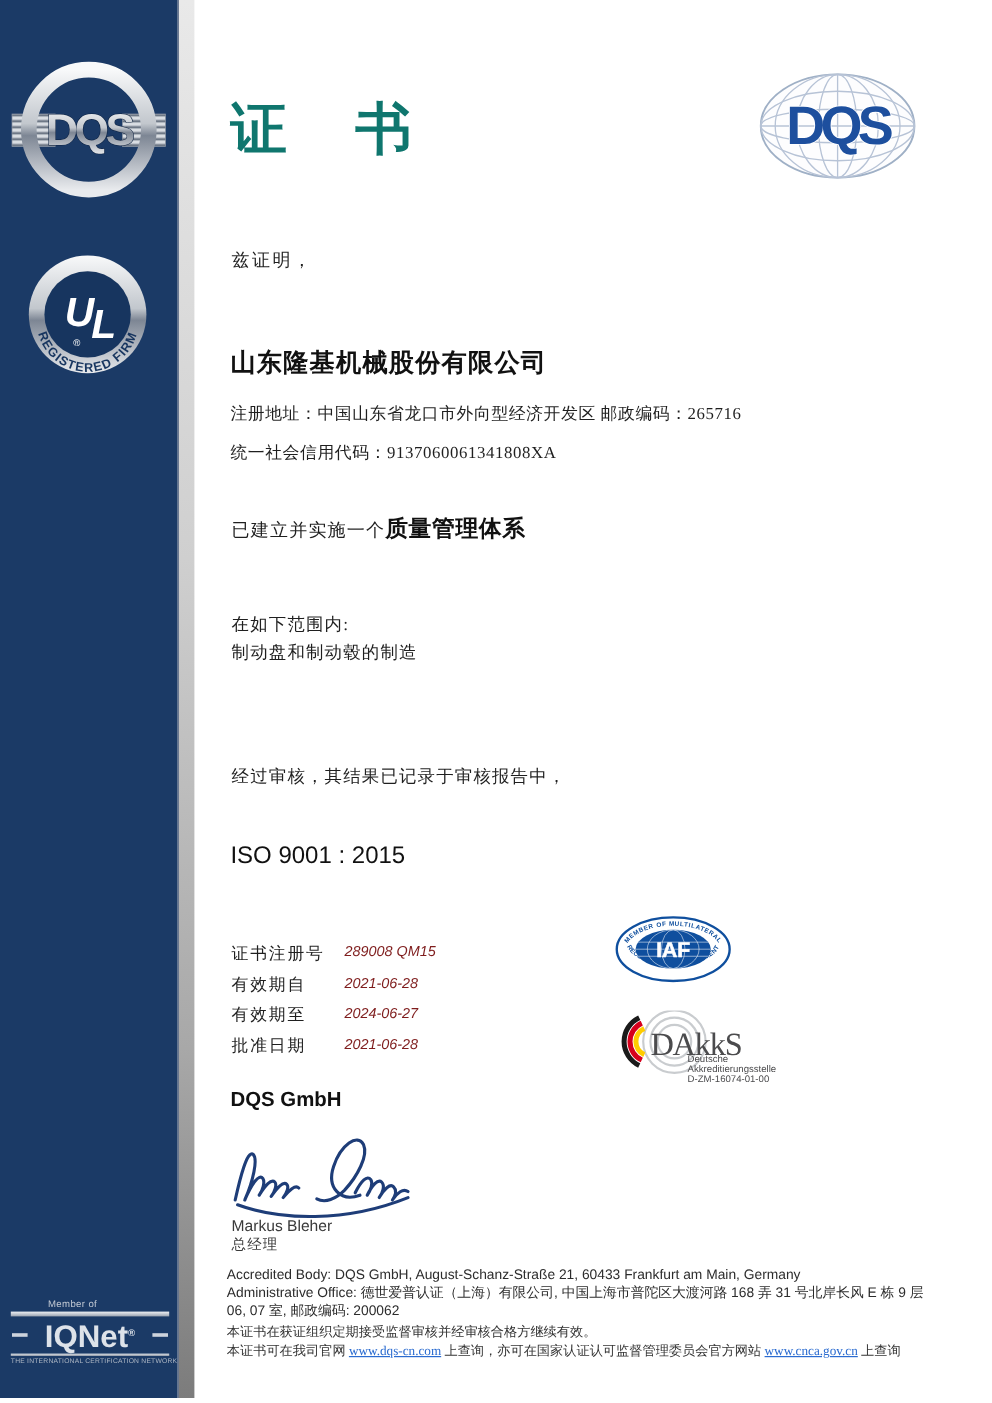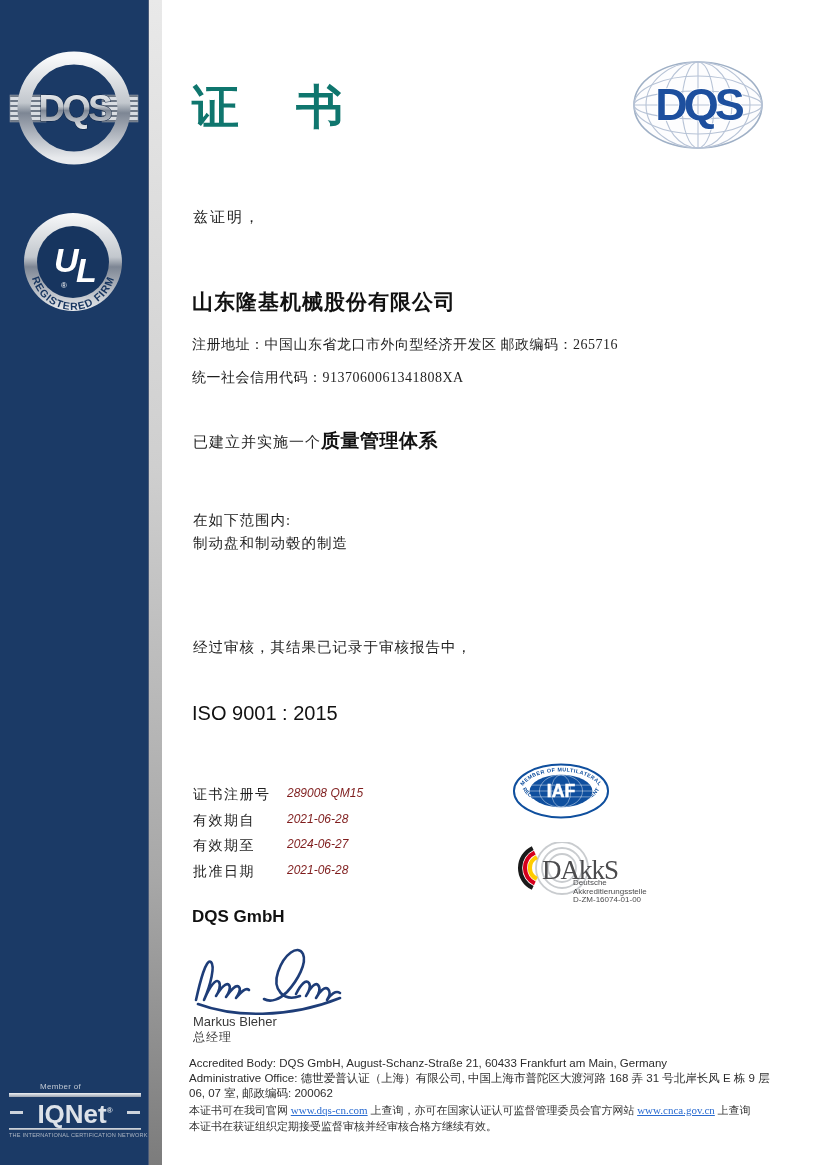--- a/index.html
+++ b/index.html
@@ -213,19 +213,19 @@
       <path d="M10,68 C45,81 100,83 152,62"></path>
     </g>
   </svg>
   <div class="sig-name">Markus Bleher</div>
   <div class="sig-role serif">总经理</div>
 
   <div class="footer">
     <div class="f-line">Accredited Body: DQS GmbH, August-Schanz-Straße 21, 60433 Frankfurt am Main, Germany</div>
     <div class="f-line">Administrative Office: 德世爱普认证（上海）有限公司, 中国上海市普陀区大渡河路 168 弄 31 号北岸长风 E 栋 9 层</div>
     <div class="f-line">06, 07 室, 邮政编码: 200062</div>
+    <div class="f-line-cjk">本证书在获证组织定期接受监督审核并经审核合格方继续有效。</div>
     <div class="f-line-cjk">
       <span>本证书可在我司官网 </span><a href="#">www.dqs-cn.com</a><span> 上查询，亦可在国家认证认可监督管理委员会官方网站 </span><a href="#">www.cnca.gov.cn</a><span> 上查询</span>
     </div>
-    <div class="f-line-cjk">本证书在获证组织定期接受监督审核并经审核合格方继续有效。</div>
   </div>
 
 </div>
 
 </body></html>

